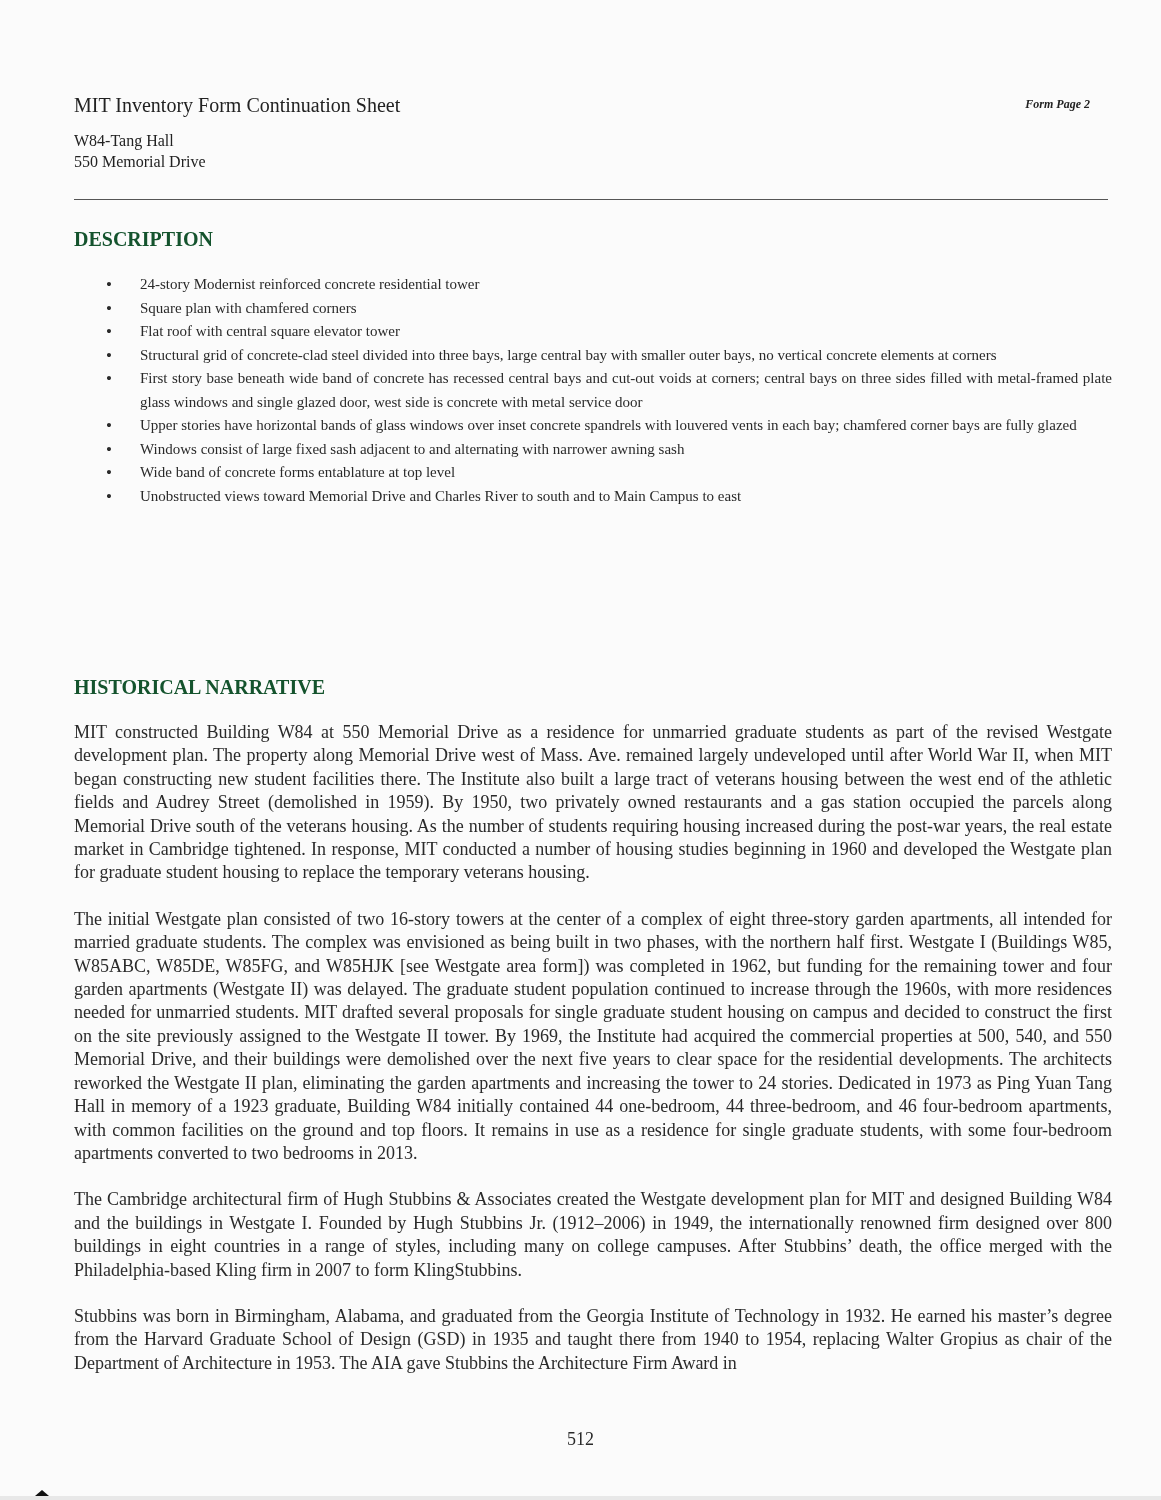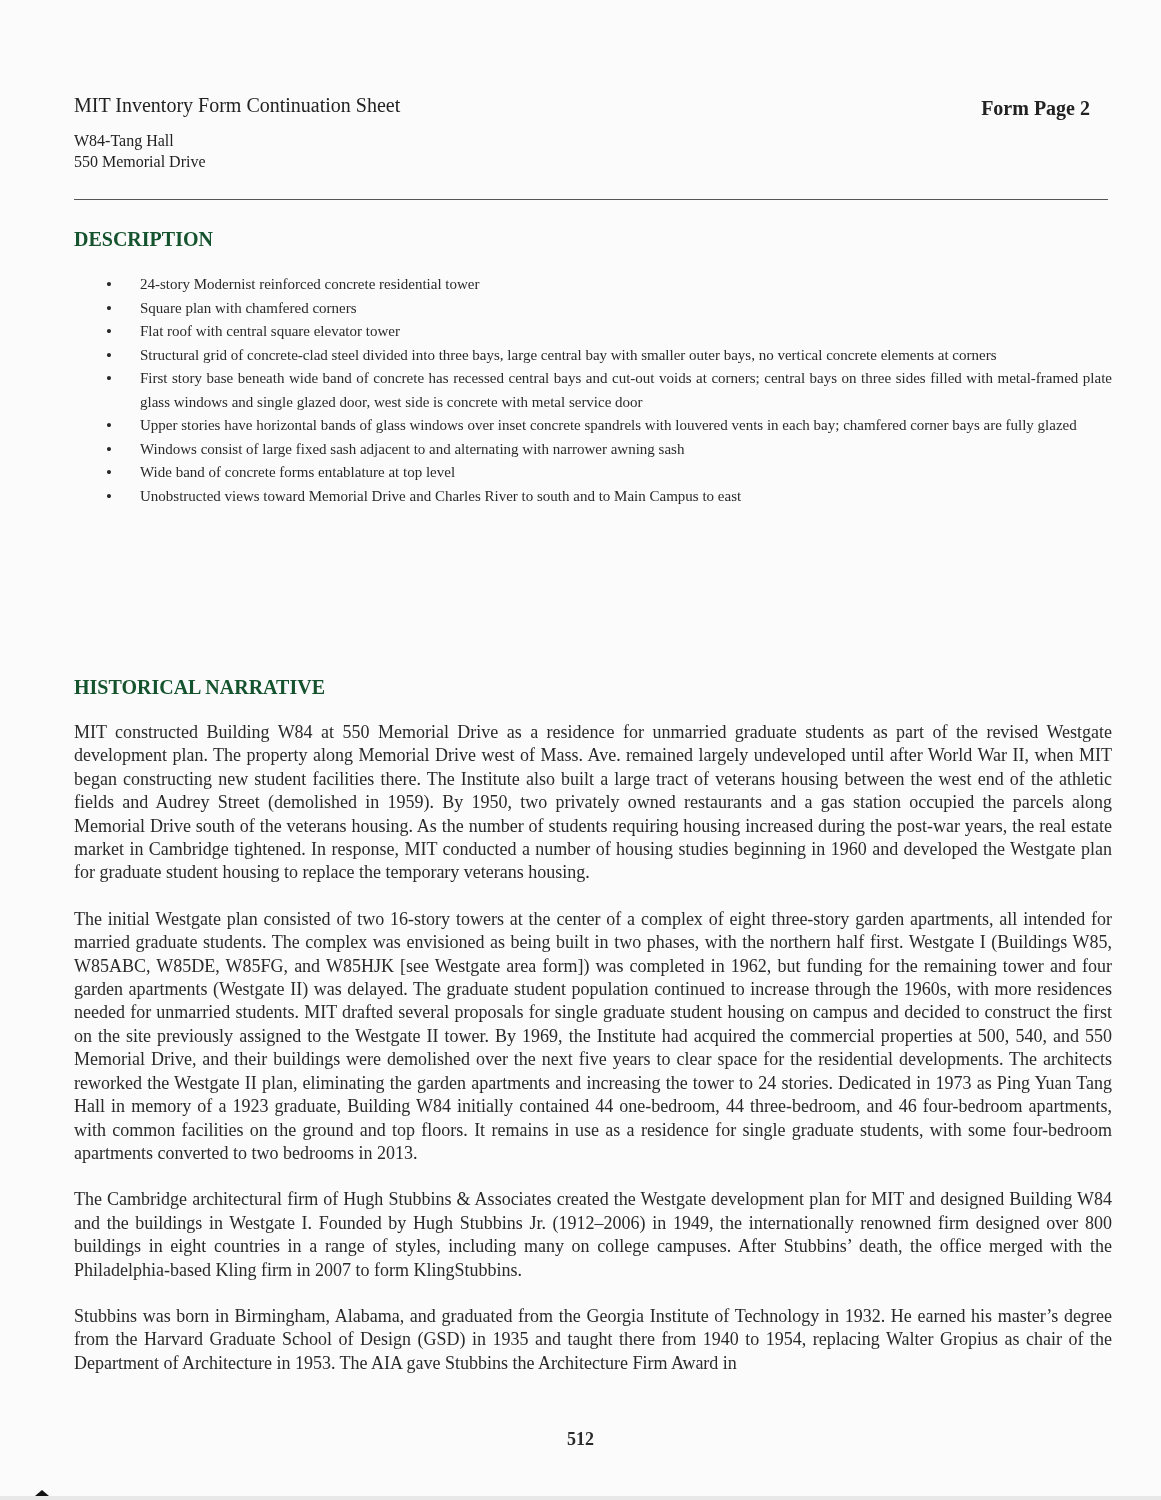--- a/index.html
+++ b/index.html
@@ -1,30 +1,30 @@
 <!DOCTYPE html>
 <html><head>
 <meta charset="utf-8">
 <style>
   html, body { margin: 0; padding: 0; }
   body {
     width: 1161px; height: 1500px; background: #fbfbfb; position: relative; overflow: hidden;
     font-family: "Liberation Serif", serif; color: #2a2a2a;
   }
   .hdr-title { position: absolute; left: 74px; top: 94px; font-size: 20px; font-weight: normal; color: #222; }
-  .hdr-page { position: absolute; right: 71px; top: 97px; font-size: 20px; font-weight: bold; color: #222; }
+  .hdr-page { position: absolute; right: 71px; top: 97px; font-size: 12px; font-weight: bold; color: #222; font-style: italic; }
   .hdr-sub { position: absolute; left: 74px; top: 130px; font-size: 16px; font-weight: normal; color: #222; line-height: 21px; }
   .rule { position: absolute; left: 74px; width: 1034px; top: 199px; height: 0; border-top: 1.5px solid #555; }
   .section-title { position: absolute; left: 74px; font-size: 20px; font-weight: bold; color: #14532d; }
   ul.bullets { position: absolute; left: 74px; top: 273px; width: 1038px; margin: 0; padding: 0; list-style: none; }
   ul.bullets li { position: relative; padding-left: 66px; font-size: 15px; line-height: 23.5px; text-align: justify; margin: 0; }
   ul.bullets li::before { content: "\2022"; position: absolute; left: 32px; top: 0; font-size: 17px; }
   .narr { position: absolute; left: 74px; top: 721px; width: 1038px; }
   .narr p { margin: 0 0 23px 0; font-size: 18px; line-height: 23.4px; text-align: justify; }
-  .page-num { position: absolute; left: 0; width: 1161px; text-align: center; top: 1429px; font-size: 18px; font-weight: bold; }
+  .page-num { position: absolute; left: 0; width: 1161px; text-align: center; top: 1429px; font-size: 18px; }
   .scan-mark { position: absolute; left: 28px; top: 1490px; width: 0; height: 0;
     border-left: 14px solid transparent; border-right: 14px solid transparent; border-bottom: 12px solid #111; }
   .edge-line { position: absolute; left: 0; top: 1496px; width: 1161px; height: 4px; background: #e8e8e8; }
 </style>
 </head>
 <body>
 
 <div class="hdr-title">MIT Inventory Form Continuation Sheet</div>
 <div class="hdr-page">Form Page 2</div>
 <div class="hdr-sub">

